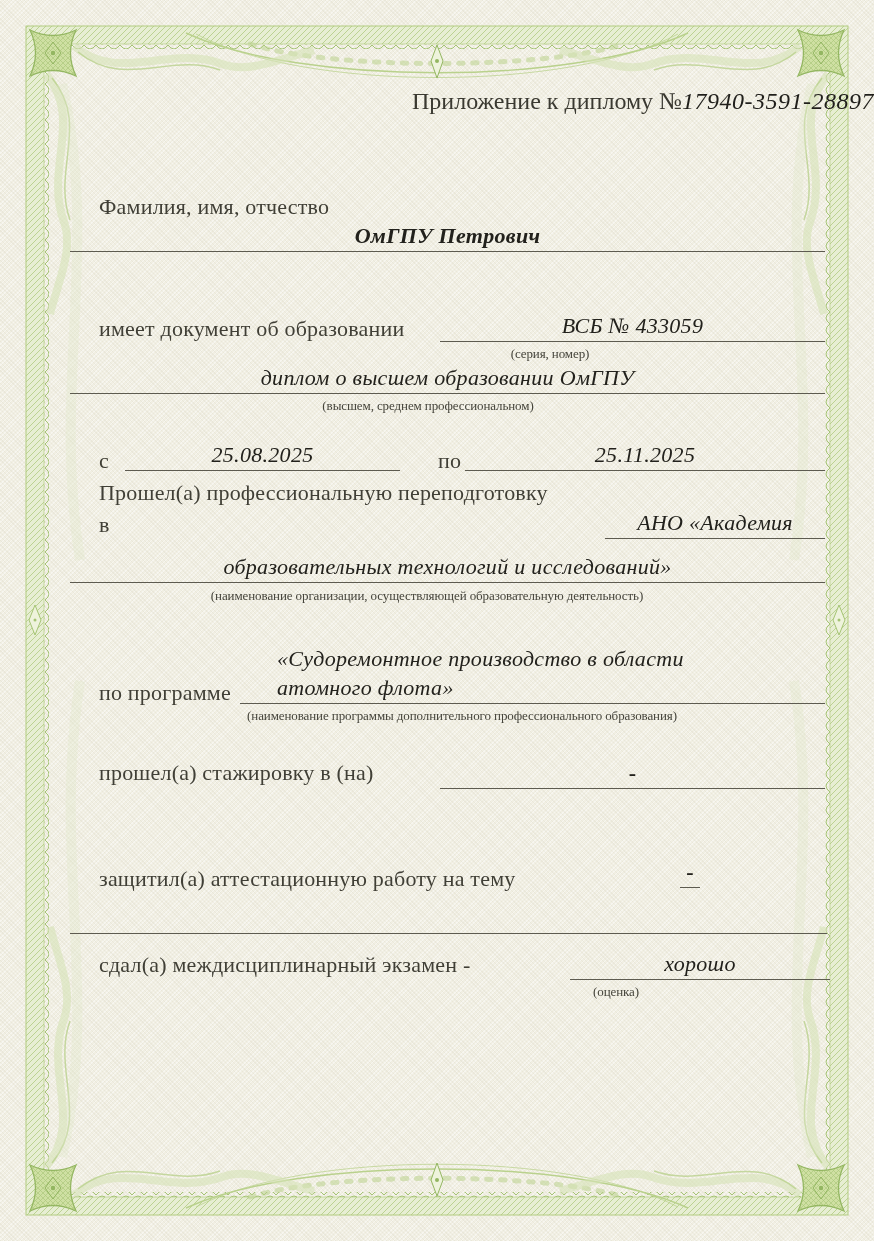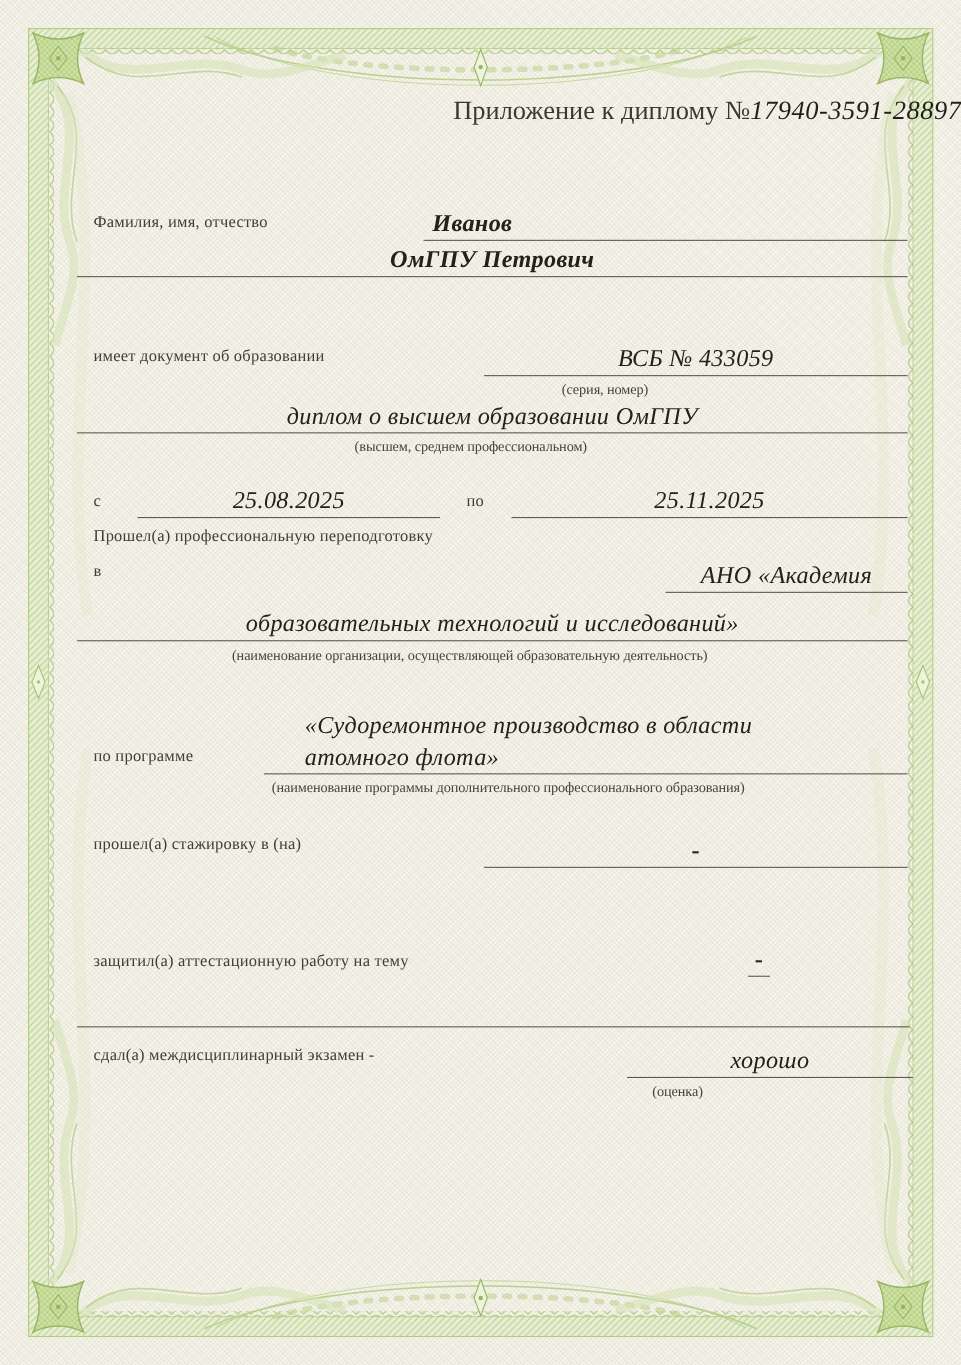--- a/index.html
+++ b/index.html
@@ -10,21 +10,21 @@
     background-image:
       repeating-linear-gradient(45deg, rgba(184,178,152,.13) 0 1px, rgba(0,0,0,0) 1px 3px),
       repeating-linear-gradient(135deg, rgba(255,255,255,.45) 0 1px, rgba(0,0,0,0) 1px 3px);
     font-family:"Liberation Serif","DejaVu Serif",serif;
     color:#3e3d35;
   }
   .border-svg{position:absolute;left:0;top:0;pointer-events:none;}
   .abs{position:absolute;white-space:nowrap;}
   .title{left:0;top:88px;width:100%;text-align:right;font-size:24px;color:#3a3931;}
   .title .num{font-style:italic;color:#201f1b;letter-spacing:.5px;}
-  .label{font-size:15px;letter-spacing:.2px;color:#403f36;}
+  .label{font-size:22px;letter-spacing:.2px;color:#403f36;margin-left:14px;}
   .value{font-style:italic;font-size:22px;color:#22211c;letter-spacing:.3px;}
   .bold{font-weight:bold;}
   .fill{border-bottom:1px solid #5d5b50;display:flex;align-items:flex-end;justify-content:center;padding-bottom:2px;box-sizing:border-box;}
   .fill.start{justify-content:flex-start;}
   .caption{font-size:13px;color:#45443b;transform:translateX(-50%);white-space:nowrap;letter-spacing:-.1px;}
   .rule{height:1px;background:#5d5b50;}
 </style>
 </head>
 <body>
 
@@ -108,23 +108,20 @@
 
     <use href="#middec"></use>
     <use href="#middec" transform="translate(874,0) scale(-1,1)"></use>
   </svg>
 
   <div class="abs title">
     <span>Приложение к диплому №</span><span class="num">17940-3591-28897</span>
   </div>
 
   <div class="abs label" style="left:85px;top:194px;">Фамилия, имя, отчество</div>
-  <div class="abs fill start" style="left:385px;top:190px;width:440px;height:29px;padding-left:8px;">
-    <span class="value bold">Иванов</span>
-  </div>
   <div class="abs fill" style="left:70px;top:224px;width:755px;height:28px;">
     <span class="value bold">ОмГПУ Петрович</span>
   </div>
 
   <div class="abs label" style="left:85px;top:316px;">имеет документ об образовании</div>
   <div class="abs fill" style="left:440px;top:314px;width:385px;height:28px;">
     <span class="value">ВСБ № 433059</span>
   </div>
   <div class="abs caption" style="left:550px;top:346px;">(серия, номер)</div>
 

